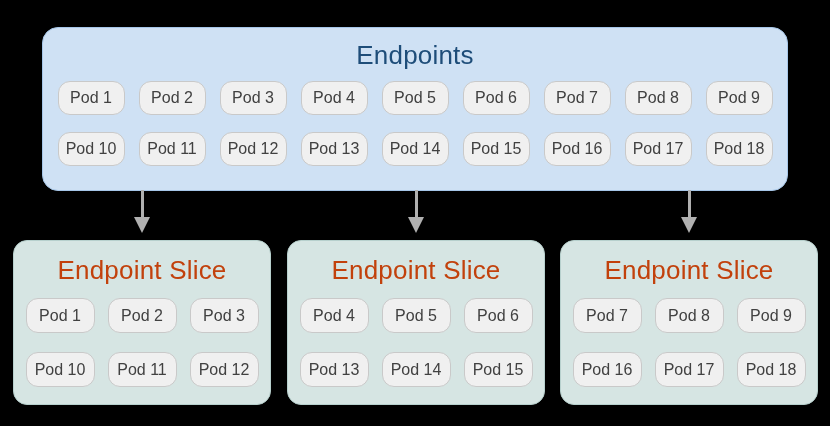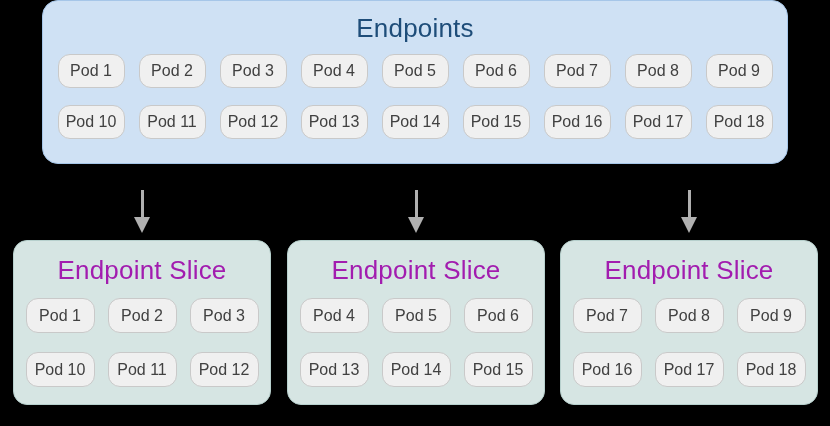--- a/index.html
+++ b/index.html
@@ -3,21 +3,21 @@
 <meta charset="utf-8">
 <style>
   html,body{margin:0;padding:0}
   body{
     width:830px;height:426px;position:relative;overflow:hidden;
     background:#000000;
     font-family:"Liberation Sans", sans-serif;
   }
   .box{box-sizing:border-box;position:absolute}
   .endpoints{
-    left:42px;top:0;width:746px;height:164px;
+    left:42px;top:27px;width:746px;height:164px;
     background:#cfe1f4;border:1px solid #a6c6e8;border-radius:16px;
     box-shadow:2px 2px 3px rgba(0,0,0,0.45);
   }
   .endpoints .title{
     margin-top:10px;text-align:center;
     font-size:26px;line-height:34px;color:#1e4d79;letter-spacing:0.2px;
   }
   .pod-row{display:flex;justify-content:center;gap:14px}
   .endpoints .pod-row.r1{margin-top:9px}
   .endpoints .pod-row.r2{margin-top:17px}
@@ -27,21 +27,21 @@
     display:flex;align-items:center;justify-content:center;
     font-size:16px;color:#414141;
   }
   .slice{
     top:240px;width:258px;height:165px;
     background:#d6e5e3;border:1px solid #b7d0cd;border-radius:14px;
     box-shadow:2px 2px 3px rgba(0,0,0,0.45);
   }
   .slice .title{
     margin-top:12px;text-align:center;
-    font-size:26px;line-height:34px;color:#a21caf;letter-spacing:0.2px;
+    font-size:26px;line-height:34px;color:#c2410c;letter-spacing:0.2px;
   }
   .slice .pod-row{gap:13px}
   .slice .pod{width:69px;height:35px}
   .slice .pod-row.r1{margin-top:11px}
   .slice .pod-row.r2{margin-top:19px}
   .slice.s1{left:13px}
   .slice.s2{left:287px}
   .slice.s3{left:560px}
   .arrow{
     position:absolute;top:190px;width:16px;height:43px;

